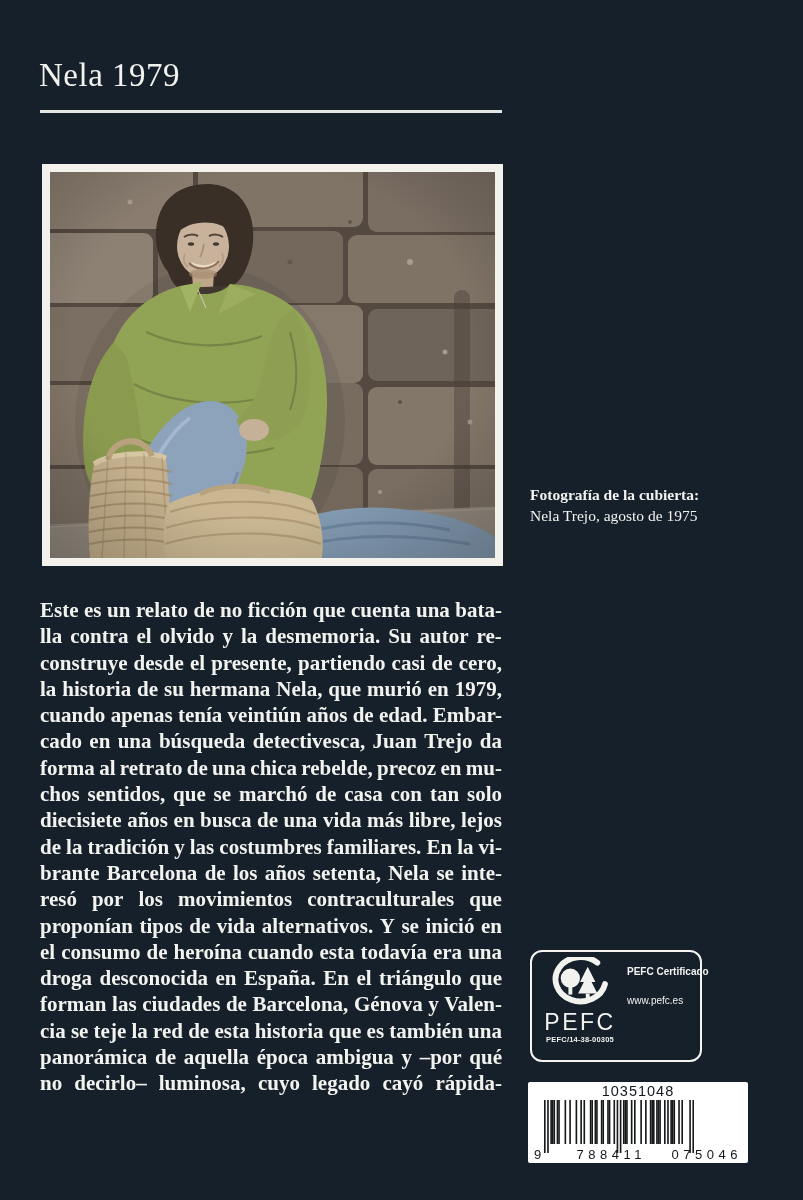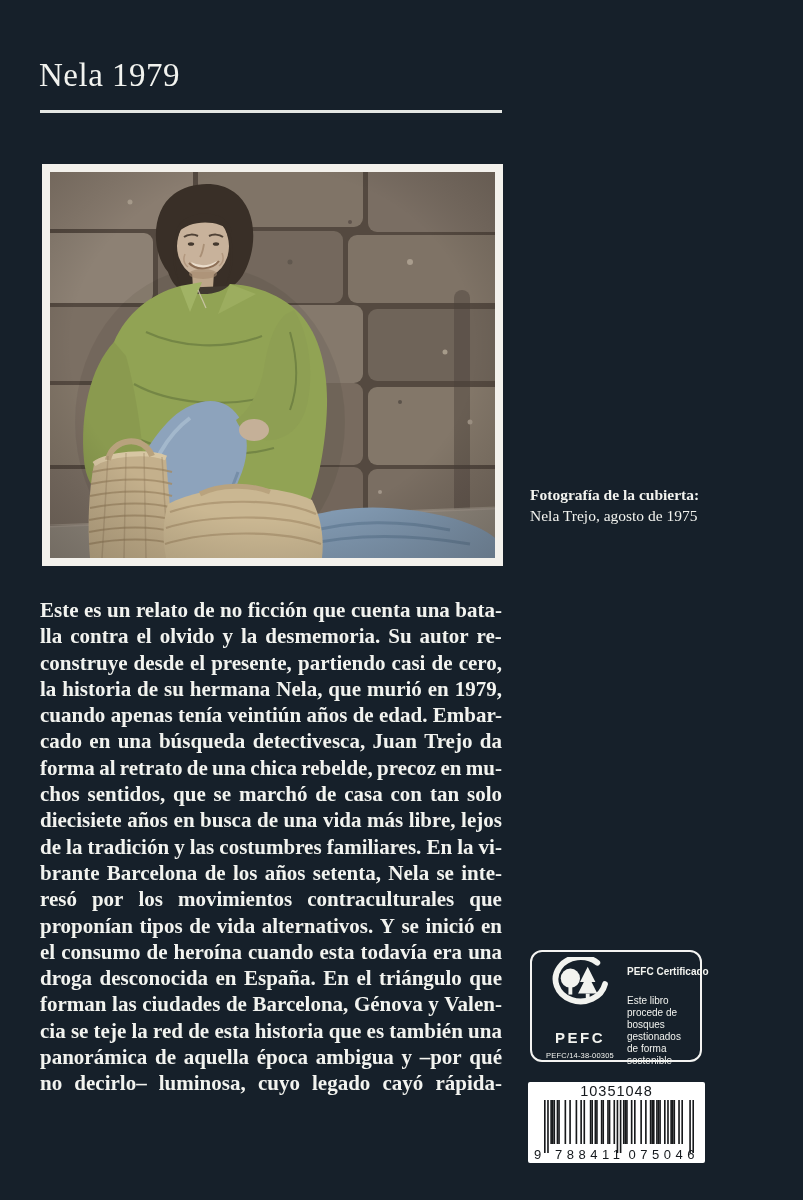--- a/index.html
+++ b/index.html
@@ -22,29 +22,29 @@
   .body{position:absolute;left:40px;top:597px;width:462px;
         font-size:21px;font-weight:700;color:var(--text);}
   .body-line{display:flex;justify-content:space-between;height:26.3px;line-height:26.3px;
              white-space:nowrap;}
   .body-line.last{display:block;}
 
   .pefc-box{position:absolute;left:530px;top:950px;width:172px;height:112px;box-sizing:border-box;
             border:2.5px solid #f4f4f2;border-radius:12px;
             font-family:"Liberation Sans",sans-serif;color:#f2f3ef;}
   .pefc-left{position:absolute;left:8px;top:5px;width:80px;text-align:center;}
-  .pefc-word{font-size:15px;font-weight:700;letter-spacing:2.5px;line-height:18px;margin-top:16px;}
-  .pefc-license{font-size:7.5px;letter-spacing:.2px;margin-top:4px;white-space:nowrap;}
+  .pefc-word{font-size:23px;font-weight:400;letter-spacing:2.5px;line-height:18px;margin-top:0px;}
+  .pefc-license{font-size:7.5px;letter-spacing:.2px;margin-top:4px;white-space:nowrap;font-weight:bold;}
   .pefc-right{position:absolute;left:95px;top:14px;width:72px;font-size:10px;line-height:12px;}
   .pefc-cert{font-weight:700;margin-bottom:17px;white-space:nowrap;}
   .pefc-url{margin-top:15px;}
 
   .barcode-label{position:absolute;left:528px;top:1082px;width:177px;height:81px;
                  background:var(--label-bg);border-radius:2px;color:var(--label-text);
-                 font-family:"Liberation Sans",sans-serif;}
+                 font-family:"Liberation Sans",sans-serif;padding-left:43px;}
   .barcode-top{position:absolute;top:1px;left:0;right:0;text-align:center;
                font-size:14.5px;letter-spacing:1px;}
   .barcode-bars{position:absolute;left:16px;top:18px;}
   .barcode-digits{position:absolute;left:6px;right:6px;bottom:1px;display:flex;
                   font-size:13px;line-height:14px;}
   .barcode-digits .d0{width:16px;text-align:left;}
   .barcode-digits .dg{flex:1;text-align:right;letter-spacing:4.5px;}
 </style>
 </head>
 <body>
@@ -377,25 +377,20 @@
         <circle cx="20" cy="22" r="10" fill="#f2f3ef"></circle>
         <rect x="18" y="30" width="4" height="9" fill="#f2f3ef"></rect>
         <polygon points="38,10 46,26 42,26 48,38 28,38 34,26 30,26" fill="#f2f3ef"></polygon>
         <rect x="36" y="38" width="4" height="5" fill="#f2f3ef"></rect>
       </svg>
       <div class="pefc-word">PEFC</div>
       <div class="pefc-license">PEFC/14-38-00305</div>
     </div>
     <div class="pefc-right">
       <div class="pefc-cert">PEFC Certificado</div>
-      <div class="pefc-desc">
-        <div>Este libro procede de</div>
-        <div>bosques gestionados</div>
-        <div>de forma sostenible</div>
-      </div>
       <div class="pefc-url">www.pefc.es</div>
     </div>
   </div>
 
   <div class="barcode-label">
     <div class="barcode-top">10351048</div>
     <svg class="barcode-bars" id="barcode-svg" width="150" height="53">
         <rect x="0.00" y="0" width="1.63" height="53" fill="#17191b"></rect>
         <rect x="3.16" y="0" width="1.63" height="53" fill="#17191b"></rect>
         <rect x="6.32" y="0" width="1.63" height="44" fill="#17191b"></rect>

